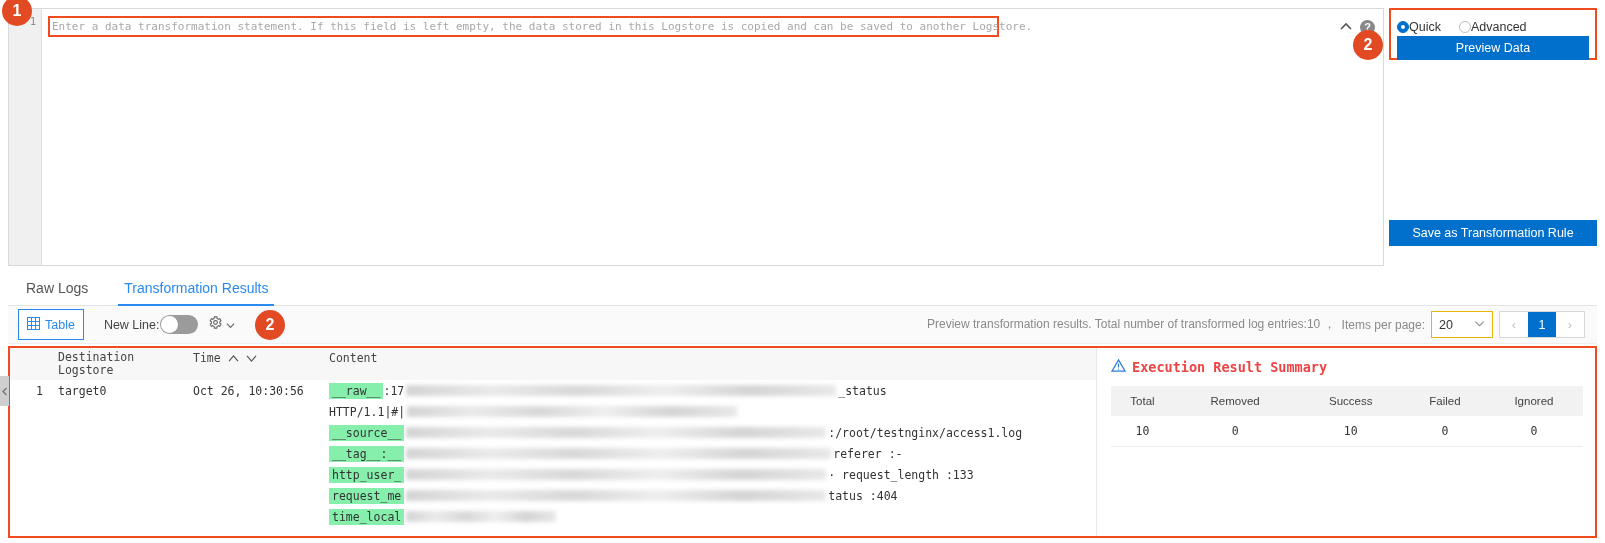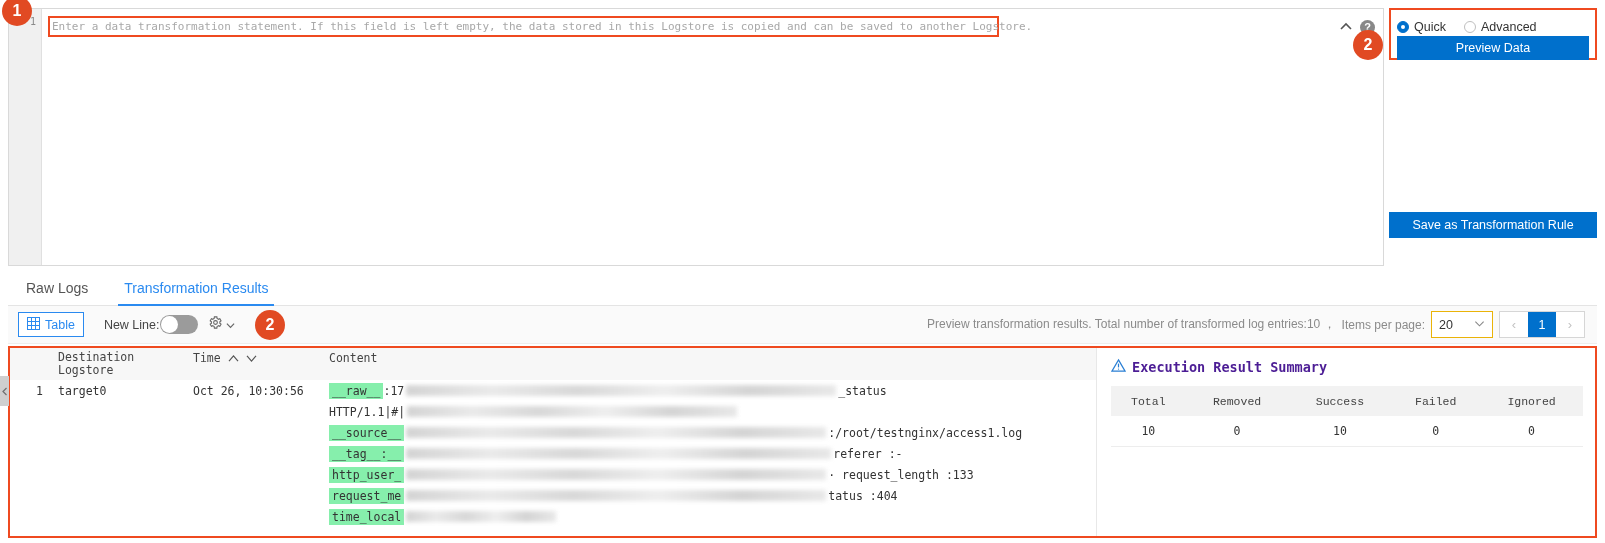--- a/index.html
+++ b/index.html
@@ -62,21 +62,21 @@
     width: 208px; height: 258px;
   }
   .mode-box {
     position: absolute; left: 0; top: 0;
     width: 208px; height: 52px;
     border: 2px solid #ef4a20;
     background: #fff;
     padding: 4px 6px;
   }
   .radio-row { display: flex; align-items: center; gap: 18px; height: 18px; }
-  .radio-item { display: flex; align-items: center; gap: 5px; cursor: pointer; margin-top: 8px; }
+  .radio-item { display: flex; align-items: center; cursor: pointer; margin-top: 8px; }
   .radio-dot {
     width: 12px; height: 12px; border-radius: 50%;
     border: 1px solid #bfbfbf; background: #fff;
     display: inline-block; position: relative;
   }
   .radio-dot.checked { border-color: #0070cc; background: #0070cc; }
   .radio-dot.checked::after {
     content: ""; position: absolute; left: 3px; top: 3px;
     width: 4px; height: 4px; border-radius: 50%; background: #fff;
   }
@@ -84,21 +84,21 @@
   .preview-btn {
     margin-top: 4px;
     width: 100%; height: 24px;
     background: #0070cc; color: #fff;
     border: none; cursor: pointer;
     font-size: 12.5px;
     font-family: "Liberation Sans", sans-serif;
     display: flex; align-items: center; justify-content: center;
   }
   .save-rule-btn {
-    position: absolute; left: 0; top: 204px;
+    position: absolute; left: 0; top: 212px;
     width: 208px; height: 26px;
     background: #0070cc; color: #fff;
     border: none; cursor: pointer;
     font-size: 12.5px;
     font-family: "Liberation Sans", sans-serif;
     display: flex; align-items: center; justify-content: center;
   }
 
   
   .badge {
@@ -133,21 +133,21 @@
   
   .toolbar {
     position: absolute; left: 8px; top: 306px;
     width: 1589px; height: 38px;
     background: #fafafa;
     display: flex; align-items: center;
     border-bottom: 1px solid #eee;
   }
   .table-btn {
     margin-left: 10px;
-    height: 25px; padding: 0 8px;
+    height: 31px; padding: 0 8px;
     border: 1px solid #2a8af0; background: #fff;
     color: #2a8af0; font-size: 12.5px;
     display: flex; align-items: center; gap: 5px;
     cursor: pointer;
   }
   .newline-label { margin-left: 20px; font-size: 12.5px; color: #444; }
   .toggle {
     width: 38px; height: 19px; border-radius: 10px;
     background: #9b9b9b; position: relative; cursor: pointer;
     margin-left: 1px;
@@ -213,28 +213,28 @@
   }
   .kv-val { color: #333; }
 
   .results-right {
     flex: 1; height: 100%;
     border-left: 1px solid #e8e8e8;
     padding: 10px 12px 0 14px;
   }
   .summary-title {
     display: flex; align-items: center; gap: 6px;
-    color: #4c1d95; font-family: "DejaVu Sans Mono", monospace;
+    color: #ef4444; font-family: "DejaVu Sans Mono", monospace;
     font-size: 13.5px; font-weight: bold;
     margin-bottom: 10px;
   }
   .summary-table { width: 100%; border-collapse: collapse; }
   .summary-table th {
     background: #f2f2f2; font-weight: normal;
-    font-family: Liberation Mono, monospace;
+    font-family: Liberation Sans, sans-serif;
     font-size: 11.5px; color: #444;
     height: 30px; text-align: center;
   }
   .summary-table td {
     font-family: "DejaVu Sans Mono", monospace;
     font-size: 11.5px; color: #333;
     height: 30px; text-align: center;
     border-bottom: 1px solid #ededed;
   }
 

